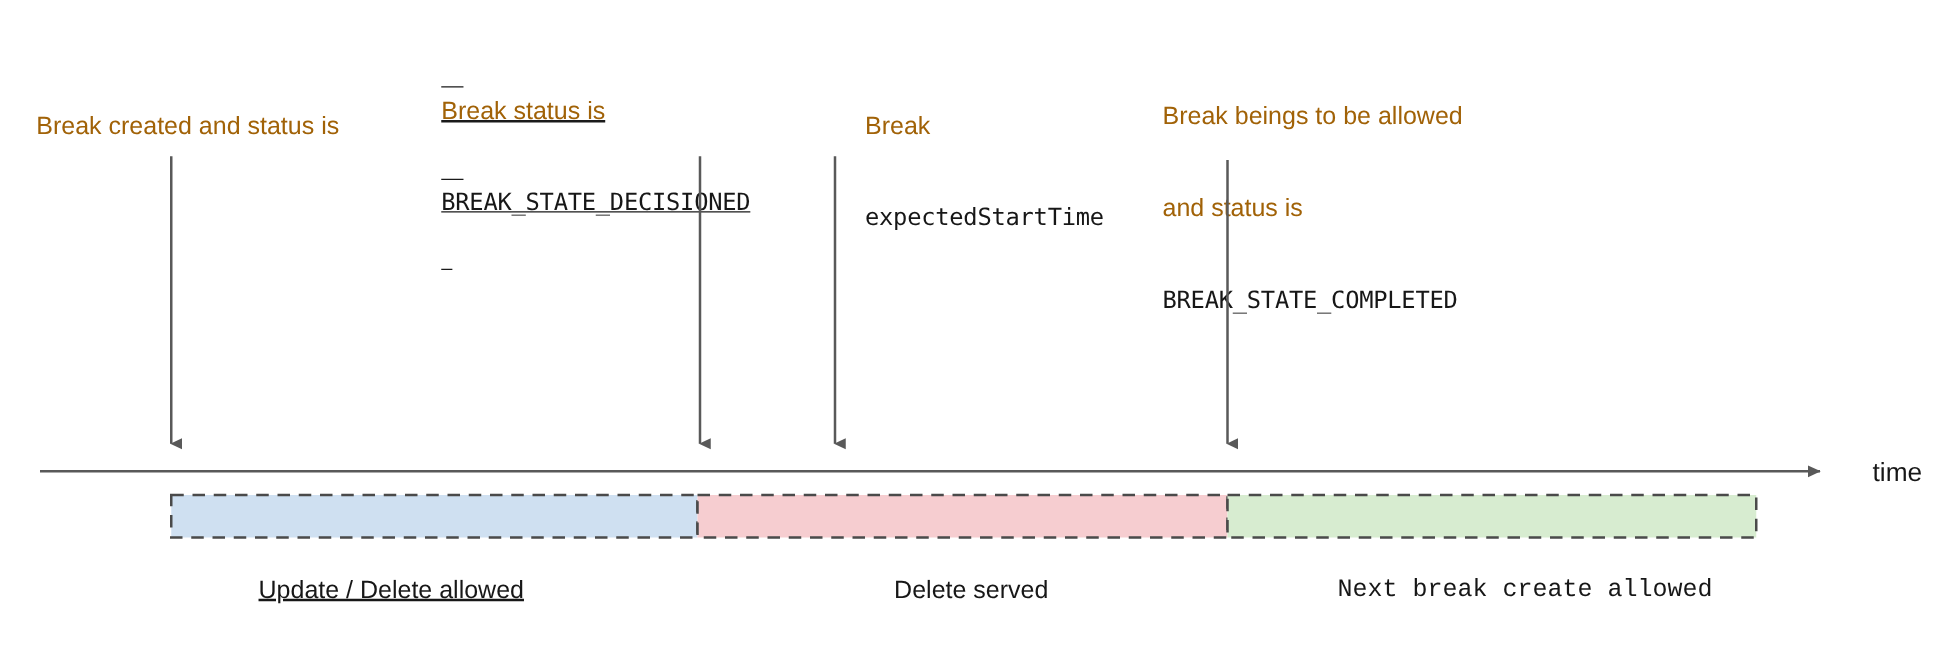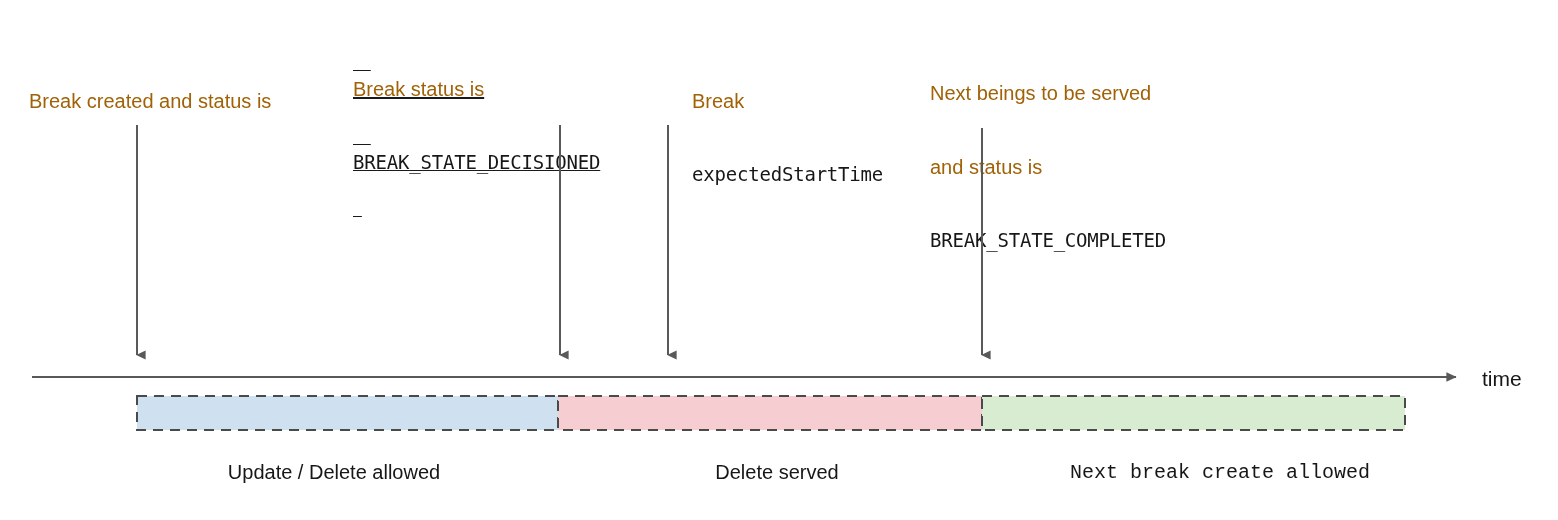--- a/index.html
+++ b/index.html
@@ -61,20 +61,21 @@
     transform: translateX(-50%);
   }
 
   
   #axis-label {
     position: absolute;
     font-family: "Liberation Sans", sans-serif;
     font-size: 21px;
     color: #171717;
     white-space: nowrap;
+    margin-left: 16px;
   }
 </style>
 </head>
 <body>
 
 <div id="diagram">
 
   <div class="annotation" style="left:29px; top:42px;">
     <span class="sans-line">Break created and status is</span>
   </div>
@@ -83,21 +84,21 @@
     <span class="sans-line">Break status is</span>
     <span class="mono-line">BREAK_STATE_DECISIONED</span>
   </div>
 
   <div class="annotation" style="left:692px; top:42px;">
     <span class="sans-line">Break</span>
     <span class="mono-line">expectedStartTime</span>
   </div>
 
   <div class="annotation" style="left:930px; top:34px;">
-    <span class="sans-line">Next beings to be served</span>
+    <span class="sans-line">Break beings to be allowed</span>
     <span class="sans-line">and status is</span>
     <span class="mono-line">BREAK_STATE_COMPLETED</span>
   </div>
 
   <svg id="vector-layer" viewBox="0 0 1558 520">
     <defs>
       <marker id="arrowhead-down" markerWidth="10" markerHeight="10" refX="5" refY="8.6" orient="auto" markerUnits="userSpaceOnUse">
         <path d="M 0.6 0 L 9.4 0 L 5 9.4 Z" fill="#595959"></path>
       </marker>
       <marker id="arrowhead-right" markerWidth="11" markerHeight="11" refX="9.6" refY="5.5" orient="auto" markerUnits="userSpaceOnUse">
@@ -112,17 +113,17 @@
 
     <line x1="32" y1="377" x2="1456" y2="377" stroke="#595959" stroke-width="2" marker-end="url(#arrowhead-right)"></line>
 
     <rect x="137" y="396" width="421" height="34" fill="#cfe0f1" stroke="#4a4a4a" stroke-width="2" stroke-dasharray="10 7"></rect>
     <rect x="558" y="396" width="424" height="34" fill="#f6cdd0" stroke="#4a4a4a" stroke-width="2" stroke-dasharray="10 7"></rect>
     <rect x="982" y="396" width="423" height="34" fill="#d7ecd0" stroke="#4a4a4a" stroke-width="2" stroke-dasharray="10 7"></rect>
   </svg>
 
   <div id="axis-label" style="left:1482px; top:367px;">time</div>
 
-  <div class="phase-caption" style="left:334px; top:461px;">Update / Delete allowed</div>
+  <div class="phase-caption" style="left:313px; top:461px;text-decoration:underline;">Update / Delete allowed</div>
   <div class="phase-caption" style="left:777px; top:461px;">Delete served</div>
   <div class="phase-caption" style="left:1220px; top:461px;font-family:Liberation Mono, monospace;">Next break create allowed</div>
 
 </div>
 
 </body></html>

